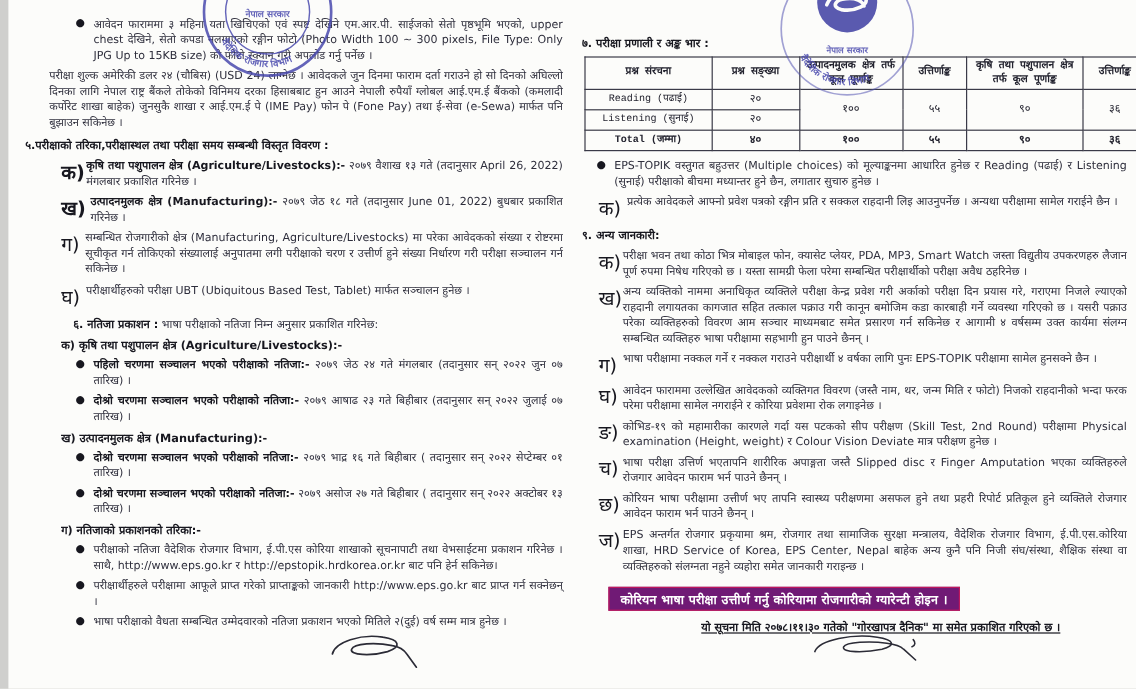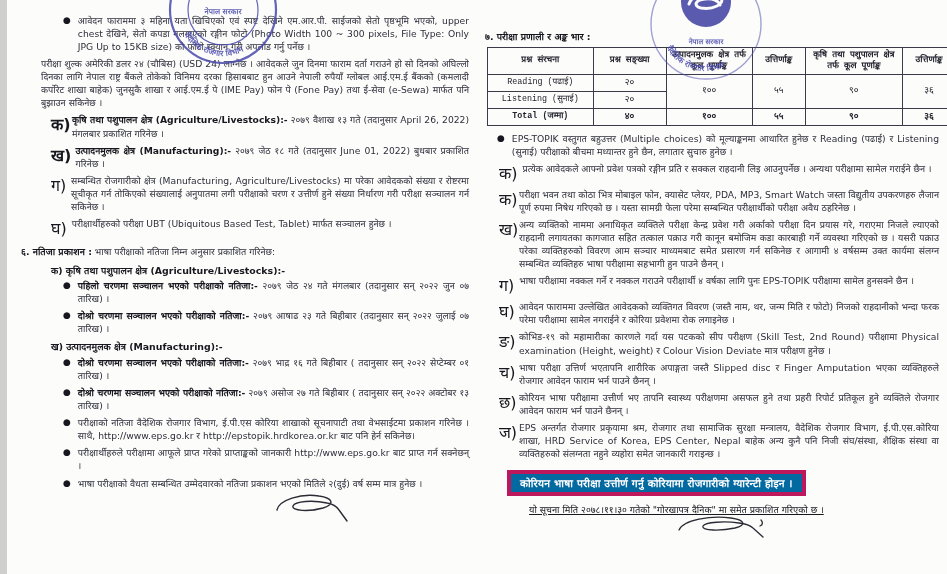--- a/index.html
+++ b/index.html
@@ -10,48 +10,49 @@
   }
   .page{
     position:absolute;left:7px;top:0;width:940px;height:574px;
     background:#fcfcfa;overflow:hidden;
   }
   .columns{display:flex;position:relative;}
   .col{box-sizing:border-box;}
   .col-left{width:468px;padding:12px 6px 0 14px;}
   .col-right{width:472px;padding:24px 8px 0 10px;}
   .txt{font-size:9.2px;line-height:1.42;color:#2e2e3c;text-align:justify;}
-  .h{font-weight:bold;color:#17171f;font-size:9.4px;line-height:1.45;}
+  .h{font-weight:bold;color:#17171f;font-size:9.4px;line-height:1.45;margin-left:40px;}
   .sec-h{margin:6px 0 3px 0;}
   .sub-h{margin:5px 0 2px 30px;}
   .fee-h{margin:7px 0 3px 18px;}
   .fee-body{margin-left:20px;margin-bottom:4px;}
   .bullet-row{display:flex;gap:7px;margin:2px 0 4px 42px;}
   .bullet-row .dot{font-size:9px;line-height:1.4;color:#17171f;}
   .letter-row{display:flex;gap:5px;margin:3px 0 4px 30px;}
   .letter-row .marker{min-width:15px;color:#17171f;}
   .letter-row.bold-marker .marker{font-weight:bold;}
   .lead{font-weight:bold;color:#17171f;}
   .exam-table{border-collapse:collapse;width:540px;margin:3px 0 6px 2px;font-family:Liberation Mono, monospace;}
   .exam-table th,.exam-table td{
     border:1px solid #3a3a48;text-align:center;vertical-align:middle;
     font-size:8.6px;color:#23232f;padding:2px 2px;line-height:1.3;
   }
   .exam-table th{font-weight:bold;}
   .exam-table td{font-size:9.2px;}
   .exam-table .lbl{font-size:8.4px;}
   .exam-table .total-row td{font-weight:bold;}
   .notice-box{
-    display:inline-block;background:#0369a1;color:#ffffff;font-weight:bold;
+    display:inline-block;background:#701a75;color:#ffffff;font-weight:bold;
     font-size:10.4px;padding:2px 9px;margin:6px 16px 2px 22px;
-    border:4px solid #be185d;letter-spacing:.2px;
+    border:1px solid #be185d;letter-spacing:.2px;
   }
   .footer-note{
-    font-weight:normal;text-decoration:underline;font-size:9.3px;color:#17171f;
+    font-weight:bold;text-decoration:underline;font-size:9.3px;color:#17171f;
     margin:5px 0 0 44px;
+    text-align:center;
   }
   .stamp{position:absolute;opacity:0.85;pointer-events:none;}
   .sig{display:block;}
   .sig-left{margin:-6px 0 0 250px;}
   .sig-right{margin:-4px 0 0 190px;}
 </style>
 </head>
 <body>
 
 <div class="page">
@@ -59,20 +60,21 @@
 
     <div class="col col-left">
 
       <div class="bullet-row">
         <span class="dot">●</span>
         <div class="txt">आवेदन फाराममा ३ महिना यता खिचिएको एवं स्पष्ट देखिने एम.आर.पी. साईजको सेतो पृष्ठभूमि भएको, upper chest देखिने, सेतो कपडा नलगाएको रङ्गीन फोटो (Photo Width 100 ~ 300 pixels, File Type: Only JPG Up to 15KB size) को फोटो स्क्यान गरी अपलोड गर्नु पर्नेछ ।</div>
       </div>
 
       <div class="txt fee-body">परीक्षा शुल्क अमेरिकी डलर २४ (चौबिस) (USD 24) लाग्नेछ । आवेदकले जुन दिनमा फाराम दर्ता गराउने हो सो दिनको अघिल्लो दिनका लागि नेपाल राष्ट्र बैंकले तोकेको विनिमय दरका हिसाबबाट हुन आउने नेपाली रुपैयाँ ग्लोबल आई.एम.ई बैंकको (कमलादी कर्पोरेट शाखा बाहेक) जुनसुकै शाखा र आई.एम.ई पे (IME Pay) फोन पे (Fone Pay) तथा ई-सेवा (e-Sewa) मार्फत पनि बुझाउन सकिनेछ ।</div>
 
+      <div class="h sec-h">५.परीक्षाको तरिका,परीक्षास्थल तथा परीक्षा समय सम्बन्धी विस्तृत विवरण :</div>
 
       <div class="letter-row bold-marker">
         <span class="marker">क)</span>
         <div class="txt"><span class="lead">कृषि तथा पशुपालन क्षेत्र (Agriculture/Livestocks):-</span> <span>२०७९ वैशाख १३ गते (तदानुसार April 26, 2022) मंगलबार प्रकाशित गरिनेछ ।</span></div>
       </div>
       <div class="letter-row bold-marker">
         <span class="marker">ख)</span>
         <div class="txt"><span class="lead">उत्पादनमुलक क्षेत्र (Manufacturing):-</span> <span>२०७९ जेठ १८ गते (तदानुसार June 01, 2022) बुधबार प्रकाशित गरिनेछ ।</span></div>
       </div>
       <div class="letter-row">
@@ -102,20 +104,21 @@
       <div class="h sub-h">ख) उत्पादनमुलक क्षेत्र (Manufacturing):-</div>
       <div class="bullet-row">
         <span class="dot">●</span>
         <div class="txt"><span class="lead">दोश्रो चरणमा सञ्चालन भएको परीक्षाको नतिजा:-</span> <span>२०७९ भाद्र १६ गते बिहीबार ( तदानुसार सन् २०२२ सेप्टेम्बर ०१ तारिख) ।</span></div>
       </div>
       <div class="bullet-row">
         <span class="dot">●</span>
         <div class="txt"><span class="lead">दोश्रो चरणमा सञ्चालन भएको परीक्षाको नतिजा:-</span> <span>२०७९ असोज २७ गते बिहीबार ( तदानुसार सन् २०२२ अक्टोबर १३ तारिख) ।</span></div>
       </div>
 
+      <div class="h sub-h">ग) नतिजाको प्रकाशनको तरिका:-</div>
       <div class="bullet-row">
         <span class="dot">●</span>
         <div class="txt">परीक्षाको नतिजा वैदेशिक रोजगार विभाग, ई.पी.एस कोरिया शाखाको सूचनापाटी तथा वेभसाईटमा प्रकाशन गरिनेछ । साथै, http://www.eps.go.kr र http://epstopik.hrdkorea.or.kr बाट पनि हेर्न सकिनेछ।</div>
       </div>
       <div class="bullet-row">
         <span class="dot">●</span>
         <div class="txt">परीक्षार्थीहरुले परीक्षामा आफूले प्राप्त गरेको प्राप्ताङ्कको जानकारी http://www.eps.go.kr बाट प्राप्त गर्न सक्नेछन् ।</div>
       </div>
       <div class="bullet-row">
         <span class="dot">●</span>
@@ -171,20 +174,21 @@
       <div class="bullet-row" style="margin-left:12px">
         <span class="dot">●</span>
         <div class="txt">EPS-TOPIK वस्तुगत बहुउत्तर (Multiple choices) को मूल्याङ्कनमा आधारित हुनेछ र Reading (पढाई) र Listening (सुनाई) परीक्षाको बीचमा मध्यान्तर हुने छैन, लगातार सुचारु हुनेछ ।</div>
       </div>
 
       <div class="letter-row" style="margin-left:14px">
         <span class="marker">क)</span>
         <div class="txt">प्रत्येक आवेदकले आफ्नो प्रवेश पत्रको रङ्गीन प्रति र सक्कल राहदानी लिइ आउनुपर्नेछ । अन्यथा परीक्षामा सामेल गराईने छैन ।</div>
       </div>
 
+      <div class="h sec-h">९. अन्य जानकारी:</div>
 
       <div class="letter-row" style="margin-left:14px">
         <span class="marker">क)</span>
         <div class="txt">परीक्षा भवन तथा कोठा भित्र मोबाइल फोन, क्यासेट प्लेयर, PDA, MP3, Smart Watch जस्ता विद्युतीय उपकरणहरु लैजान पूर्ण रुपमा निषेध गरिएको छ । यस्ता सामग्री फेला परेमा सम्बन्धित परीक्षार्थीको परीक्षा अवैध ठहरिनेछ ।</div>
       </div>
       <div class="letter-row" style="margin-left:14px">
         <span class="marker">ख)</span>
         <div class="txt">अन्य व्यक्तिको नाममा अनाधिकृत व्यक्तिले परीक्षा केन्द्र प्रवेश गरी अर्काको परीक्षा दिन प्रयास गरे, गराएमा निजले ल्याएको राहदानी लगायतका कागजात सहित तत्काल पक्राउ गरी कानून बमोजिम कडा कारबाही गर्ने व्यवस्था गरिएको छ । यसरी पक्राउ परेका व्यक्तिहरुको विवरण आम सञ्चार माध्यमबाट समेत प्रसारण गर्न सकिनेछ र आगामी ४ वर्षसम्म उक्त कार्यमा संलग्न सम्बन्धित व्यक्तिहरु भाषा परीक्षामा सहभागी हुन पाउने छैनन् ।</div>
       </div>
       <div class="letter-row" style="margin-left:14px">

